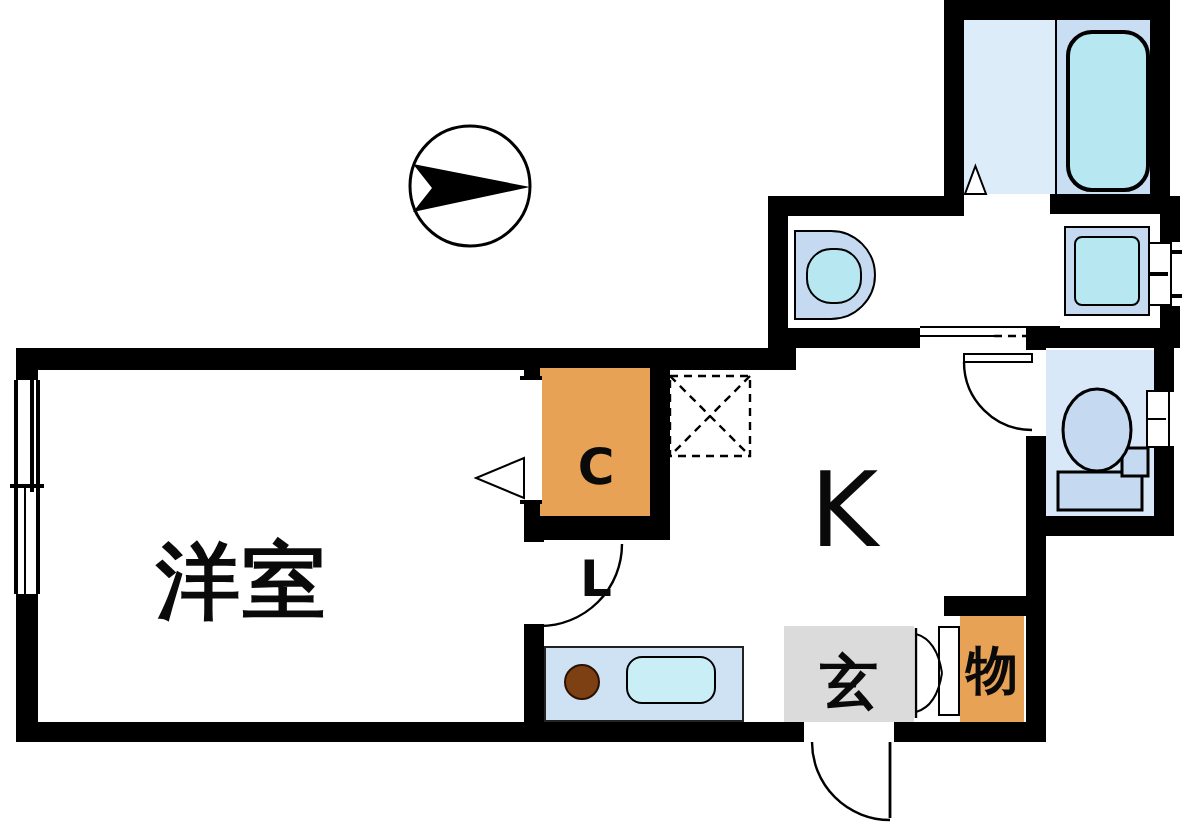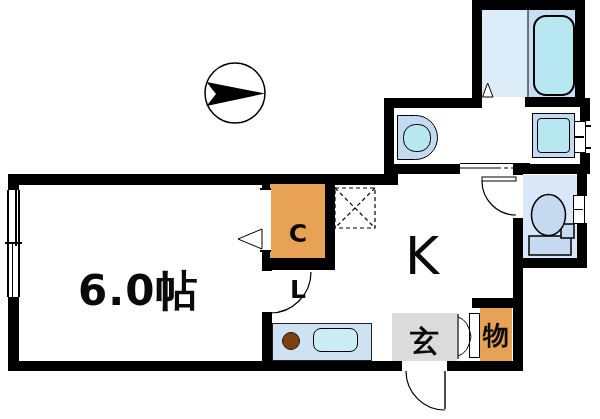--- a/index.html
+++ b/index.html
@@ -129,21 +129,21 @@
     <line class="ln-thin" x1="528" y1="10" x2="528" y2="97"></line>
 
     <rect class="fill-fixture" x="529" y="236" width="42" height="19"></rect>
     <rect class="fill-fixture" x="561" y="224" width="13" height="14" stroke-width="1.2"></rect>
     <ellipse class="fill-fixture" cx="548.5" cy="215" rx="17" ry="20.5"></ellipse>
 
     <circle class="burner" cx="291" cy="341" r="8.5"></circle>
   </svg>
 
   <div id="room-label" class="lbl" style="left:78px;top:216px;width:130px;">
-    <span>6.0帖</span>
+    <span>洋室</span>
   </div>
   <div id="k-label" class="lbl" style="left:396px;top:226px;width:52px;">K</div>
   <div id="cl-label" class="lbl" style="left:284px;top:192px;width:28px;">
     <span style="display:block;">C</span>
     <span style="display:block;">L</span>
   </div>
   <div id="ent-label" class="lbl" style="left:392px;top:322px;width:65px;">玄</div>
   <div id="sto-label" class="lbl" style="left:480px;top:318px;width:32px;">物</div>
 
 </div>

